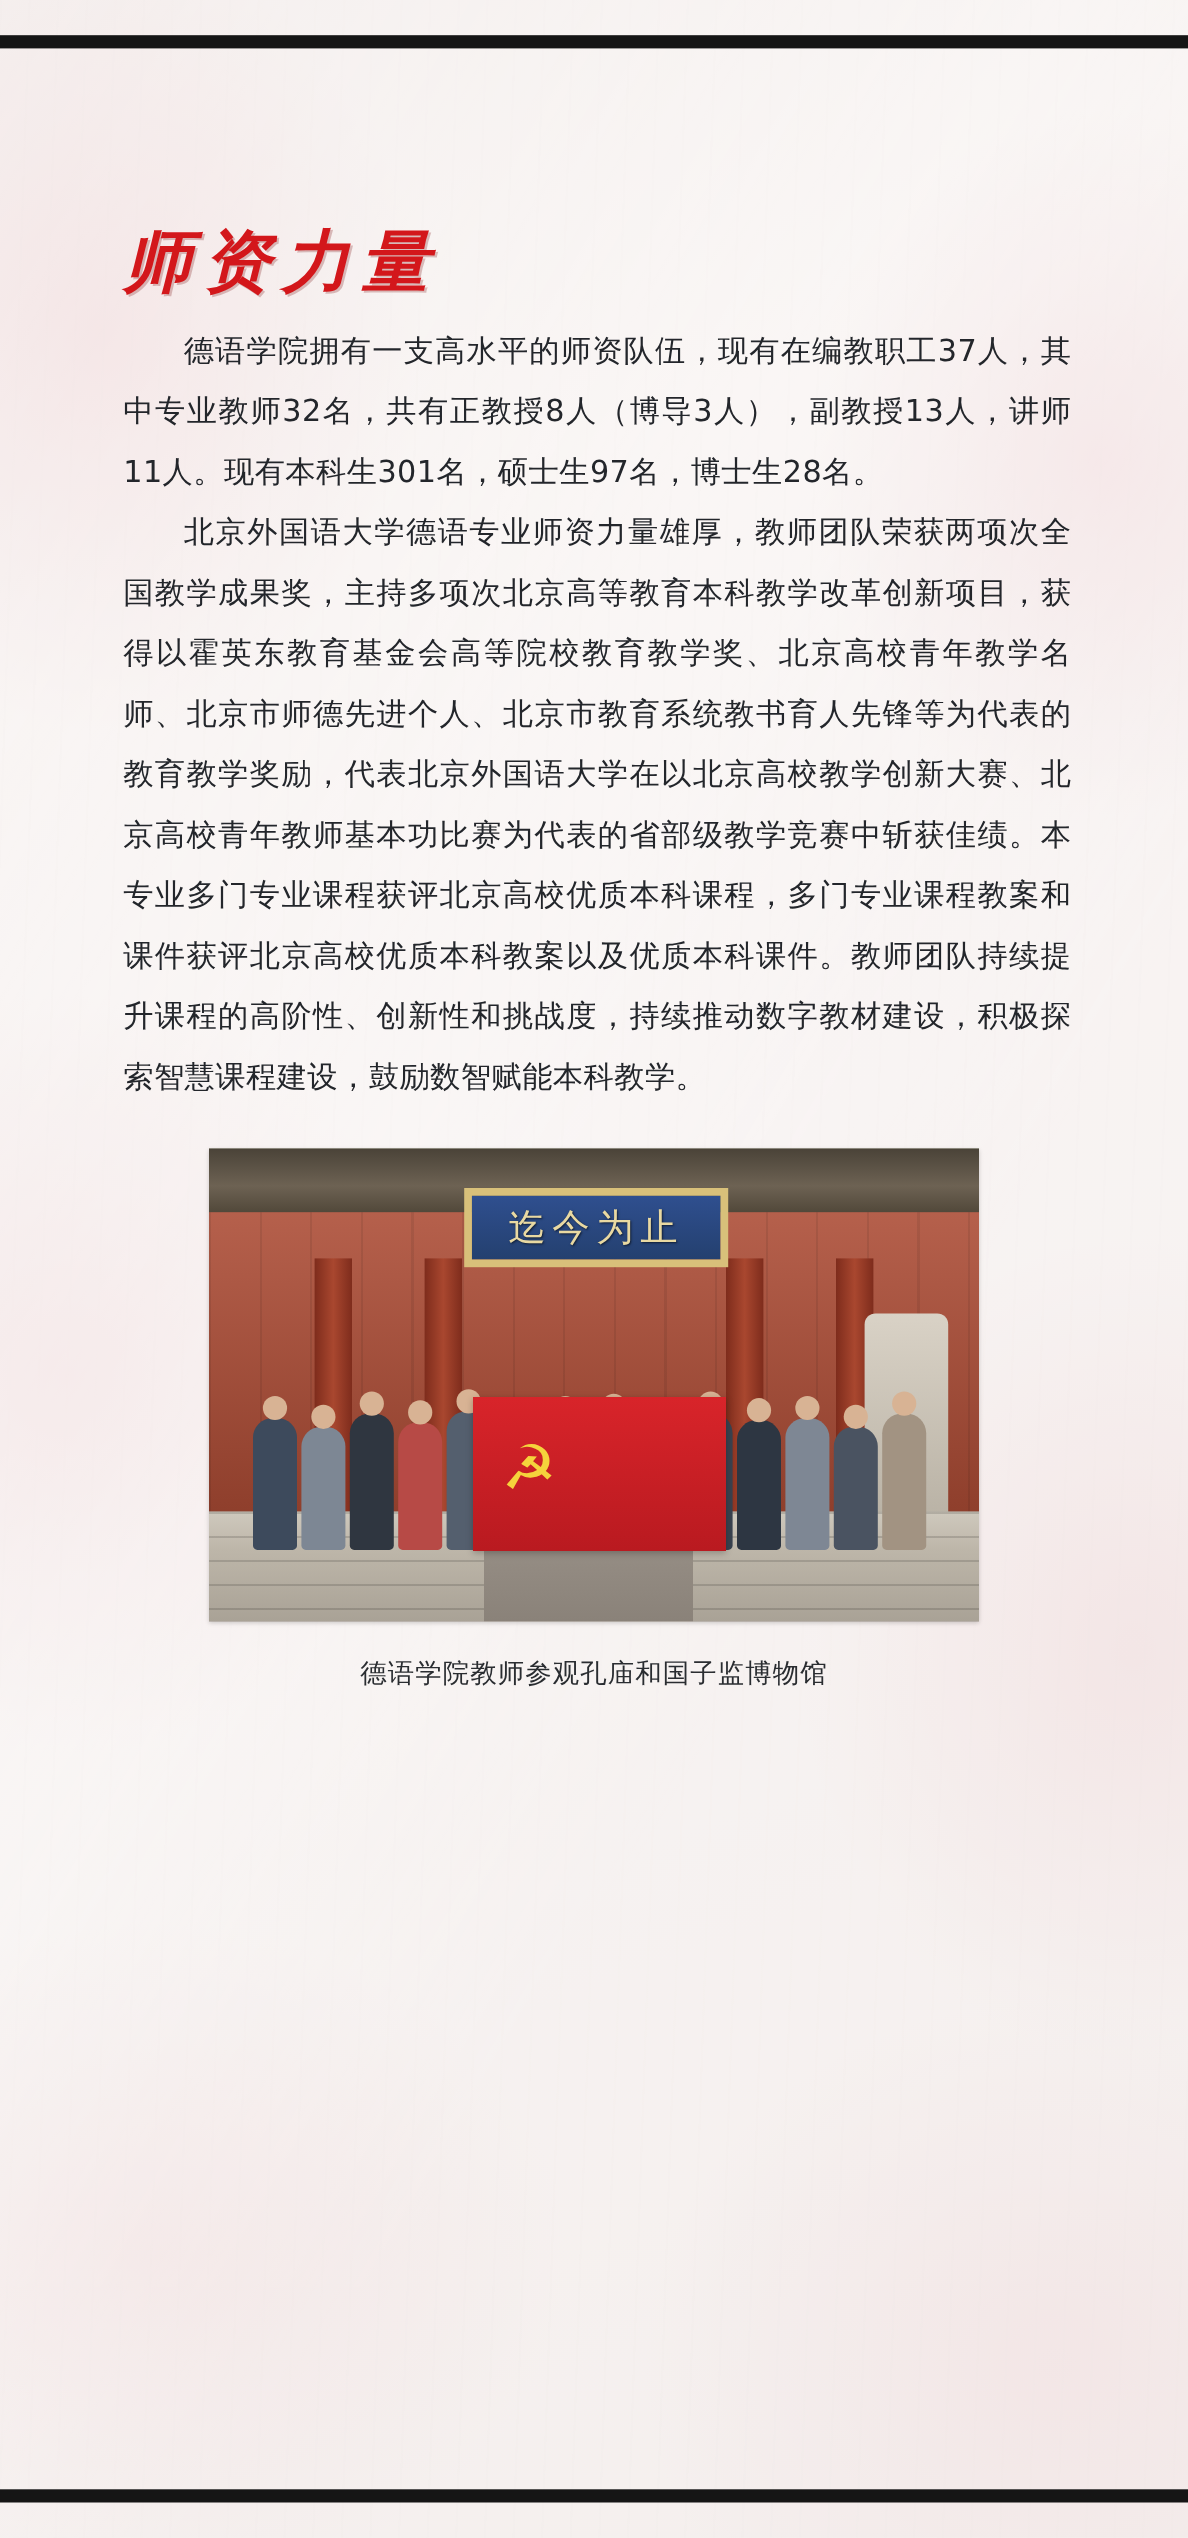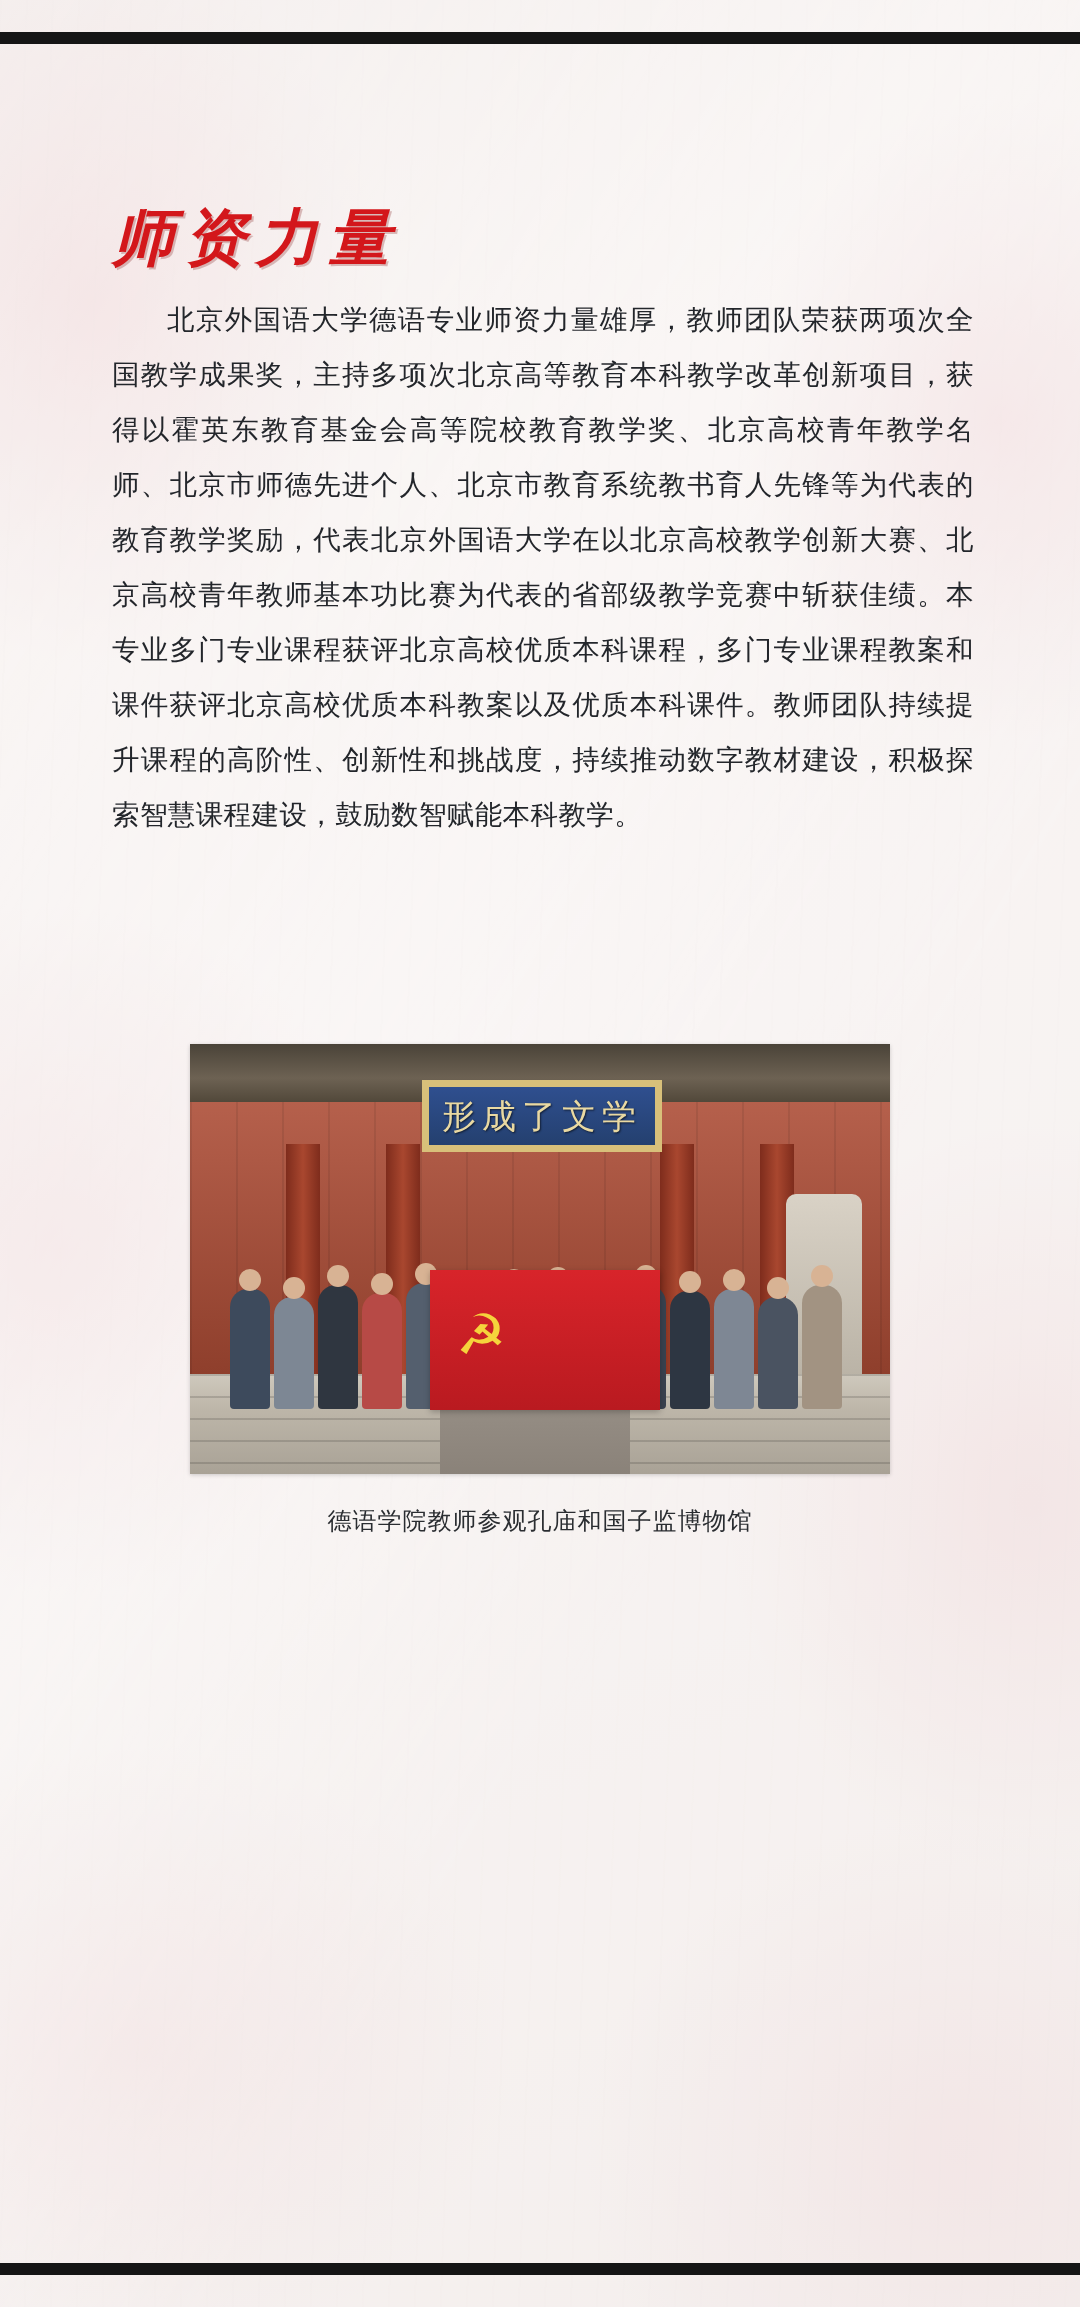--- a/index.html
+++ b/index.html
@@ -246,37 +246,38 @@
   <div class="bg-veil"></div>
 
   <div class="bar-top"></div>
   <div class="bar-bottom"></div>
 
   <div class="content">
 
     <h1 class="section-title title-faculty">师资力量</h1>
 
     <div class="body-text para-faculty-1">
+      <p>德语学院拥有一支高水平的师资队伍，现有在编教职工37人，其中专业教师32名，共有正教授8人（博导3人），副教授13人，讲师11人。现有本科生301名，硕士生97名，博士生28名。</p>
       <p>北京外国语大学德语专业师资力量雄厚，教师团队荣获两项次全国教学成果奖，主持多项次北京高等教育本科教学改革创新项目，获得以霍英东教育基金会高等院校教育教学奖、北京高校青年教学名师、北京市师德先进个人、北京市教育系统教书育人先锋等为代表的教育教学奖励，代表北京外国语大学在以北京高校教学创新大赛、北京高校青年教师基本功比赛为代表的省部级教学竞赛中斩获佳绩。本专业多门专业课程获评北京高校优质本科课程，多门专业课程教案和课件获评北京高校优质本科教案以及优质本科课件。教师团队持续提升课程的高阶性、创新性和挑战度，持续推动数字教材建设，积极探索智慧课程建设，鼓励数智赋能本科教学。</p>
     </div>
 
     <div class="photo-wrap">
       <div class="photo">
         <div class="ph-sky"></div>
         <div class="ph-roof"></div>
         <div class="ph-wall"></div>
         <div class="ph-wall-tex"></div>
 
         <div class="ph-col l1"></div>
         <div class="ph-col l2"></div>
         <div class="ph-col r1"></div>
         <div class="ph-col r2"></div>
         <div class="ph-stone"></div>
 
-        <div class="ph-plaque">形成了文学</div>
+        <div class="ph-plaque">迄今为止</div>
 
         <div class="ph-steps"></div>
         <div class="ph-ramp"></div>
 
         <div class="ph-crowd">
           <div class="person" style="left:0px;   background:#3d4a5c;"></div>
           <div class="person" style="left:44px;  background:#7d8794; height:112px;"></div>
           <div class="person" style="left:88px;  background:#2f3640; height:124px;"></div>
           <div class="person" style="left:132px; background:#b74a46; height:116px;"></div>
           <div class="person" style="left:176px; background:#545f6e; height:126px;"></div>

